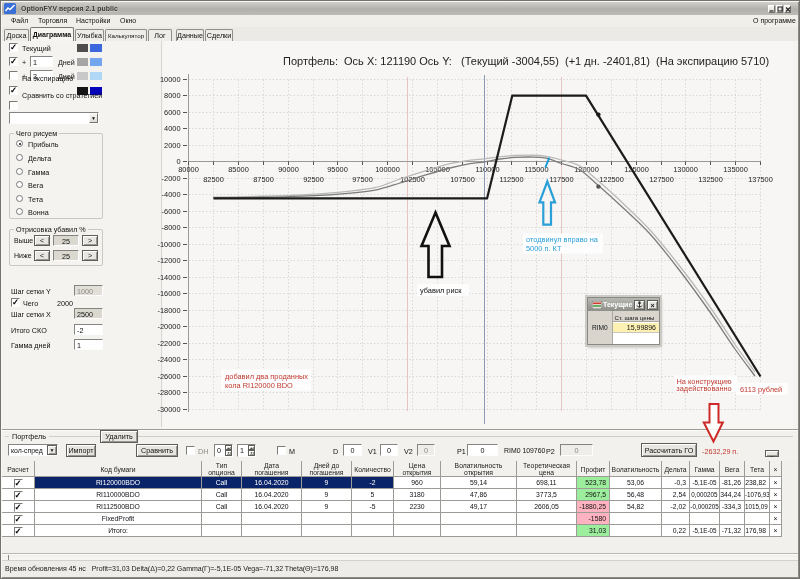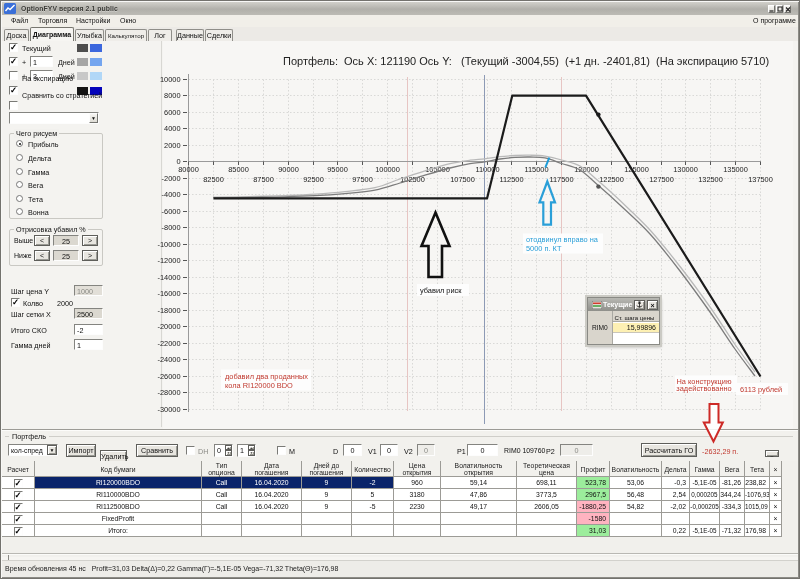--- a/index.html
+++ b/index.html
@@ -103,24 +103,24 @@
 <div class="abs glab" style="left:14px;top:225px">Отрисовка убавил %</div>
 <div class="abs" style="left:14px;top:237px;font-size:7px">Выше</div>
 <div class="abs btn3" style="left:34px;top:235px;width:16px;height:11px;line-height:10px;font-size:7px">&lt;</div>
 <div class="abs sunken" style="left:53px;top:235px;width:26px;height:11px;background:#dbd8d0;text-align:center;padding-top:1px">25</div>
 <div class="abs btn3" style="left:82px;top:235px;width:16px;height:11px;line-height:10px;font-size:7px">&gt;</div>
 <div class="abs" style="left:14px;top:251.5px;font-size:7px">Ниже</div>
 <div class="abs btn3" style="left:34px;top:249.5px;width:16px;height:11px;line-height:10px;font-size:7px">&lt;</div>
 <div class="abs sunken" style="left:53px;top:249.5px;width:26px;height:11px;background:#dbd8d0;text-align:center;padding-top:1px">25</div>
 <div class="abs btn3" style="left:82px;top:249.5px;width:16px;height:11px;line-height:10px;font-size:7px">&gt;</div>
 
-<div class="abs" style="left:11px;top:287px">Шаг цена Y</div>
+<div class="abs" style="left:11px;top:287px">Шаг сетки Y</div>
 <div class="abs sunken" style="left:74px;top:285px;width:29px;height:11px;background:#e2dfd8;color:#8b8b86;padding:1px 0 0 2px">1000</div>
 <div class="cb" style="left:11px;top:297.5px">✓</div>
-<div class="abs" style="left:23px;top:298.5px">Колво</div>
+<div class="abs" style="left:23px;top:298.5px">Чего</div>
 <div class="abs" style="left:57px;top:298.5px">2000</div>
 <div class="abs" style="left:11px;top:310px">Шаг сетки X</div>
 <div class="abs sunken" style="left:74px;top:308px;width:29px;height:11px;background:#dbd8d0;padding:1px 0 0 2px">2500</div>
 <div class="abs" style="left:11px;top:325.5px">Итого СКО</div>
 <div class="abs sunken" style="left:74px;top:323.5px;width:29px;height:11px;padding:1px 0 0 2px">-2</div>
 <div class="abs" style="left:11px;top:341px">Гамма дней</div>
 <div class="abs sunken" style="left:74px;top:339px;width:29px;height:11px;padding:1px 0 0 2px">1</div>
 
 <div class="abs" style="left:163px;top:41px;width:630px;height:389px;background:#f7f6f4"></div>
 <div class="abs" style="left:283px;top:55px;font-size:11px;color:#222">Портфель:&nbsp; Ось X: 121190 Ось Y:&nbsp;&nbsp; (Текущий -3004,55)&nbsp; (+1 дн. -2401,81)&nbsp; (На экспирацию 5710)</div>
@@ -320,21 +320,21 @@
 <svg width="40" height="52" style="position:absolute;left:690px;top:395px;z-index:30">
     <polygon points="23.5,46.5 13.8,27.5 19.5,27.5 19.5,9.0 28.5,9.0 28.5,27.5 32.8,27.5" fill="rgba(255,255,255,0.85)" stroke="#cd2a27" stroke-width="2" stroke-linejoin="miter"></polygon>
   </svg>
 
 <div class="abs" style="left:2px;top:429px;width:796px;height:32px;background:#f2f1ed;border-top:1px solid #9c9b96;box-shadow:inset 0 1px 0 #fcfcfa"></div>
 <div class="abs" style="left:5px;top:436px;width:788px;height:1px;background:#cfcec9"></div>
 <div class="abs" style="left:9px;top:432px;background:#f2f1ed;padding:0 3px;z-index:2">Портфель</div>
 <div class="abs sunken" style="left:8px;top:444px;width:50px;height:12px;padding:1.5px 0 0 2px;z-index:2;font-size:6.9px">кол-спред</div>
 <div class="abs btn3" style="left:47px;top:445px;width:10px;height:10px;font-size:5px;line-height:9px;z-index:2">▼</div>
 <div class="abs btn3" style="left:66px;top:443.5px;width:30px;height:13px;line-height:12px">Импорт</div>
-<div class="abs btn3" style="left:100px;top:450px;width:27px;height:13px;line-height:12px">Удалить</div>
+<div class="abs btn3" style="left:100px;top:430px;width:38px;height:13px;line-height:12px">Удалить</div>
 <div class="abs btn3" style="left:136px;top:443.5px;width:42px;height:13px;line-height:12px">Сравнить</div>
 <div class="cb" style="left:186px;top:445.5px"></div>
 <div class="abs" style="left:198px;top:446.5px;color:#8b8b86">DH</div>
 <div class="abs sunken" style="left:214px;top:443.5px;width:19px;height:13px;padding:1.5px 0 0 2px">0</div>
 <div class="abs btn3" style="left:225px;top:444.5px;width:7px;height:5.5px;font-size:3px;line-height:4.5px;color:#444">▲</div>
 <div class="abs btn3" style="left:225px;top:450px;width:7px;height:5.5px;font-size:3px;line-height:4.5px;color:#444">▼</div>
 <div class="abs sunken" style="left:237px;top:443.5px;width:19px;height:13px;padding:1.5px 0 0 2px">1</div>
 <div class="abs btn3" style="left:248px;top:444.5px;width:7px;height:5.5px;font-size:3px;line-height:4.5px;color:#444">▲</div>
 <div class="abs btn3" style="left:248px;top:450px;width:7px;height:5.5px;font-size:3px;line-height:4.5px;color:#444">▼</div>
 <div class="cb" style="left:277px;top:445.5px"></div>

